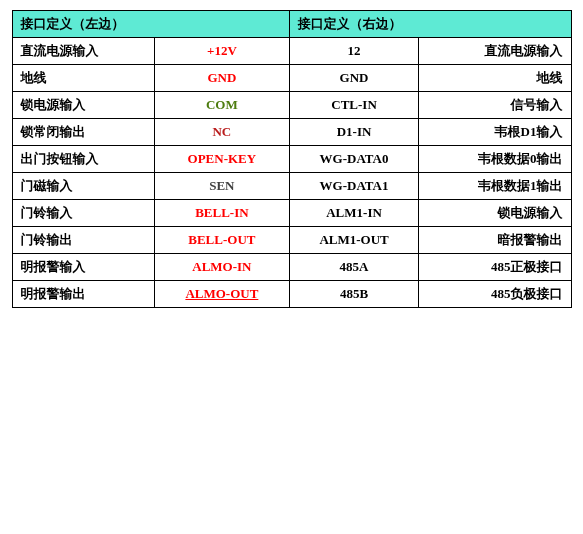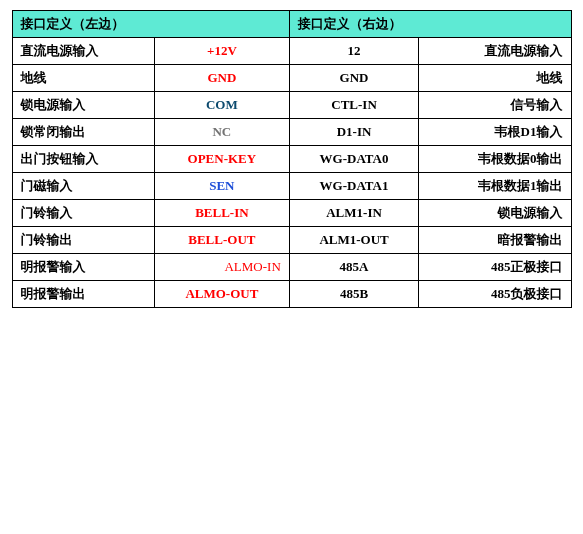--- a/index.html
+++ b/index.html
@@ -71,61 +71,61 @@
           <td class="right-label">直流电源输入</td>
         </tr>
         <tr>
           <td class="left-label">地线</td>
           <td class="center-label" style="color: rgb(255, 0, 0); font-weight: bold;">GND</td>
           <td class="center-label">GND</td>
           <td class="right-label">地线</td>
         </tr>
         <tr>
           <td class="left-label">锁电源输入</td>
-          <td class="center-label" style="color: #0c4a6e; font-weight: bold;">COM</td>
+          <td class="center-label" style="color: #4d7c0f; font-weight: bold;">COM</td>
           <td class="center-label">CTL-IN</td>
           <td class="right-label">信号输入</td>
         </tr>
         <tr>
           <td class="left-label">锁常闭输出</td>
-          <td class="center-label" style="color: #737373; font-weight: bold;">NC</td>
+          <td class="center-label" style="color: #b91c1c; font-weight: bold;">NC</td>
           <td class="center-label">D1-IN</td>
           <td class="right-label">韦根D1输入</td>
         </tr>
         <tr>
           <td class="left-label">出门按钮输入</td>
           <td class="center-label" style="color: rgb(255, 0, 0); font-weight: bold;">OPEN-KEY</td>
           <td class="center-label">WG-DATA0</td>
           <td class="right-label">韦根数据0输出</td>
         </tr>
         <tr>
           <td class="left-label">门磁输入</td>
-          <td class="center-label" style="color: #1d4ed8; font-weight: bold; margin-top: 44px;">SEN</td>
+          <td class="center-label" style="color: #404040; font-weight: bold; margin-top: 44px;">SEN</td>
           <td class="center-label">WG-DATA1</td>
           <td class="right-label">韦根数据1输出</td>
         </tr>
         <tr>
           <td class="left-label">门铃输入</td>
           <td class="center-label" style="color: rgb(255, 0, 0); font-weight: bold;">BELL-IN</td>
           <td class="center-label">ALM1-IN</td>
           <td class="right-label">锁电源输入</td>
         </tr>
         <tr>
           <td class="left-label">门铃输出</td>
           <td class="center-label" style="color: rgb(255, 0, 0); font-weight: bold;">BELL-OUT</td>
           <td class="center-label">ALM1-OUT</td>
           <td class="right-label">暗报警输出</td>
         </tr>
         <tr>
           <td class="left-label">明报警输入</td>
-          <td class="center-label" style="color: rgb(255, 0, 0); font-weight: normal; text-align: right;">ALMO-IN</td>
+          <td class="center-label" style="color: rgb(255, 0, 0); font-weight: bold;">ALMO-IN</td>
           <td class="center-label">485A</td>
           <td class="right-label">485正极接口</td>
         </tr>
         <tr>
           <td class="left-label">明报警输出</td>
-          <td class="center-label" style="color: rgb(255, 0, 0); font-weight: bold;">ALMO-OUT</td>
+          <td class="center-label" style="color: rgb(255, 0, 0); font-weight: bold; text-decoration: underline;">ALMO-OUT</td>
           <td class="center-label">485B</td>
           <td class="right-label">485负极接口</td>
         </tr>
       </tbody>
   </table>
 </div>
 
 </body></html>

